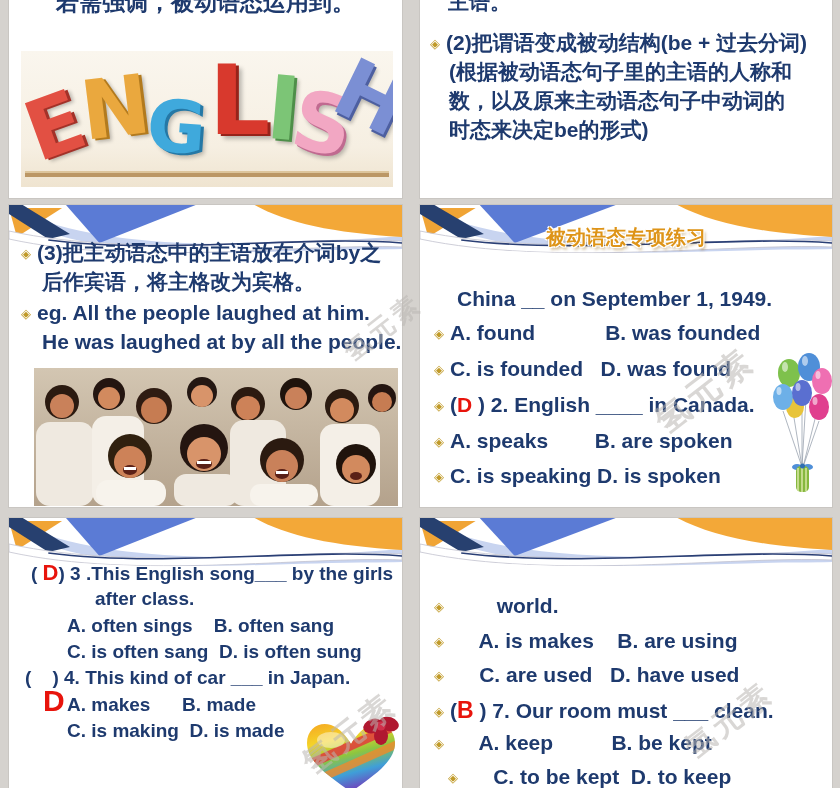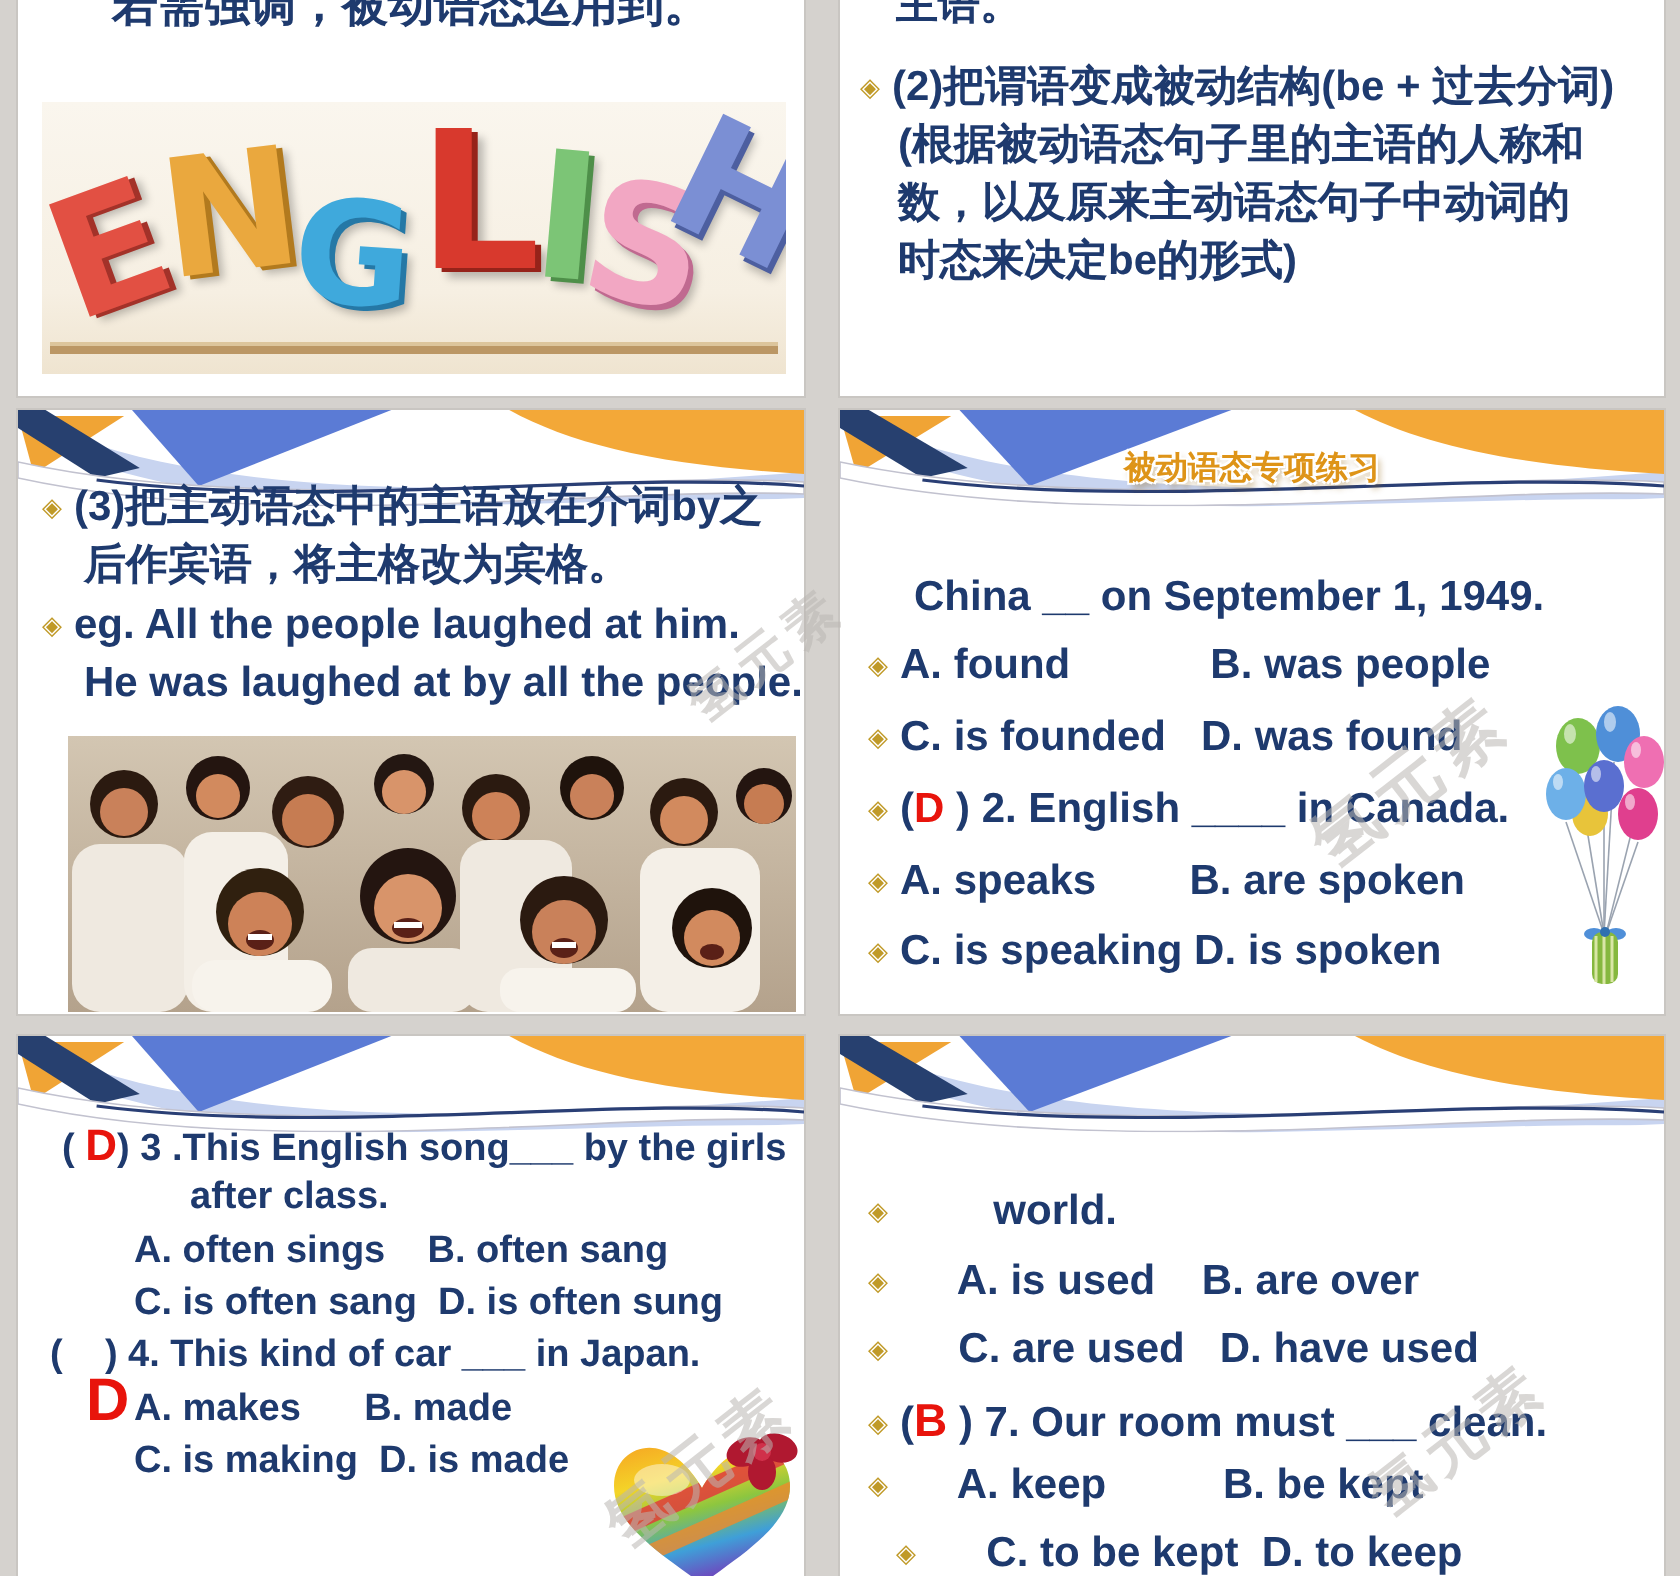--- a/index.html
+++ b/index.html
@@ -24,21 +24,21 @@
 
   .ln{position:absolute;white-space:pre;color:#1e3a6e;font-weight:bold;}
   .cn{font-size:21px;letter-spacing:0px;}
   .en{font-size:21px;}
   .sm{font-size:19px;}
   .red{color:#e8140c;}
   .bl::before{content:"◈";color:#c09a28;font-size:13px;margin-right:6px;vertical-align:2px;font-weight:normal;}
 
   .ex-title{
     position:absolute;left:0;right:0;text-align:center;
-    font-size:16px;font-weight:bold;color:#de9418;
+    font-size:20px;font-weight:bold;color:#de9418;
     text-shadow:1px 1px 0 #fff,-1px -1px 0 #fff,1px -1px 0 #fff,-1px 1px 0 #fff,2px 3px 3px rgba(140,90,0,.45);
   }
 
   
   .eng-img{
     position:absolute;left:12px;top:52px;width:372px;height:136px;
     background:linear-gradient(180deg,#faf6ee 0%,#f6efe2 70%,#efe4d0 100%);
     overflow:hidden;
   }
   .eng-letter{
@@ -166,21 +166,21 @@
       <path d="M400,0 L250,0 C283,18 330,28 400,32 Z" fill="#f3a838"></path>
       <path d="M0,3 L54,3 L8,32 Z" fill="#f0a435"></path>
       <path d="M0,0 L14,0 L62,29 L40,34 L0,9 Z" fill="#27406f"></path>
       <path d="M0,26 C130,54 300,30 400,36 L400,42 C300,38 130,62 0,34 Z" fill="#ffffff" stroke="#c2c2cf" stroke-width="0.8"></path>
       <path d="M40,35 C160,50 300,30 400,38" stroke="#2a3f75" stroke-width="1.6" fill="none"></path>
       <path d="M0,38 C140,58 300,42 400,45 L400,50 L0,50 Z" fill="#ffffff"></path>
     </svg>
   </div>
   <div class="ex-title" style="top:19px;">被动语态专项练习</div>
   <div class="ln en" style="top:82px;left:37px;">China __ on September 1, 1949.</div>
-  <div class="ln en bl" style="top:116px;left:14px;">A. found            B. was people</div>
+  <div class="ln en bl" style="top:116px;left:14px;">A. found            B. was founded</div>
   <div class="ln en bl" style="top:152px;left:14px;">C. is founded   D. was found</div>
   <div class="ln en bl" style="top:188px;left:14px;"><span>(</span><span class="red">D</span><span> ) 2. English ____ in Canada.</span></div>
   <div class="ln en bl" style="top:224px;left:14px;">A. speaks        B. are spoken</div>
   <div class="ln en bl" style="top:259px;left:14px;">C. is speaking D. is spoken</div>
   <div class="graphic" style="left:351px;top:146px;width:62px;height:156px;">
     <svg width="62" height="156" viewBox="0 0 62 156">
       <g stroke="#9aa3b0" stroke-width="0.8" fill="none">
         <path d="M18,36 L31,116"></path>
           <path d="M36,30 L31,116"></path>
           <path d="M12,60 L31,116"></path>
@@ -274,21 +274,21 @@
       <path d="M58,0 L190,0 L92,38 Z" fill="#5b7bd5"></path>
       <path d="M400,0 L250,0 C283,18 330,28 400,32 Z" fill="#f3a838"></path>
       <path d="M0,3 L54,3 L8,32 Z" fill="#f0a435"></path>
       <path d="M0,0 L14,0 L62,29 L40,34 L0,9 Z" fill="#27406f"></path>
       <path d="M0,26 C130,54 300,30 400,36 L400,42 C300,38 130,62 0,34 Z" fill="#ffffff" stroke="#c2c2cf" stroke-width="0.8"></path>
       <path d="M40,35 C160,50 300,30 400,38" stroke="#2a3f75" stroke-width="1.6" fill="none"></path>
       <path d="M0,38 C140,58 300,42 400,45 L400,50 L0,50 Z" fill="#ffffff"></path>
     </svg>
   </div>
   <div class="ln en bl" style="top:76px;left:14px;">        world.</div>
-  <div class="ln en bl" style="top:111px;left:14px;">     A. is used    B. are over</div>
+  <div class="ln en bl" style="top:111px;left:14px;">     A. is makes    B. are using</div>
   <div class="ln en bl" style="top:145px;left:14px;">     C. are used   D. have used</div>
   <div class="ln en bl" style="top:179px;left:14px;"><span>(</span><span class="red" style="font-size:23px;">B</span><span> ) 7. Our room must ___ clean.</span></div>
   <div class="ln en bl" style="top:213px;left:14px;">     A. keep          B. be kept</div>
   <div class="ln en bl" style="top:247px;left:28px;">     C. to be kept  D. to keep</div>
 </div>
 
 <div class="wm" style="left:338px;top:310px;font-size:26px;">氢元素</div>
 <div class="wm" style="left:648px;top:368px;font-size:34px;">氢元素</div>
 <div class="wm" style="left:296px;top:712px;font-size:32px;">氢元素</div>
 <div class="wm" style="left:678px;top:700px;font-size:30px;">氢元素</div>

